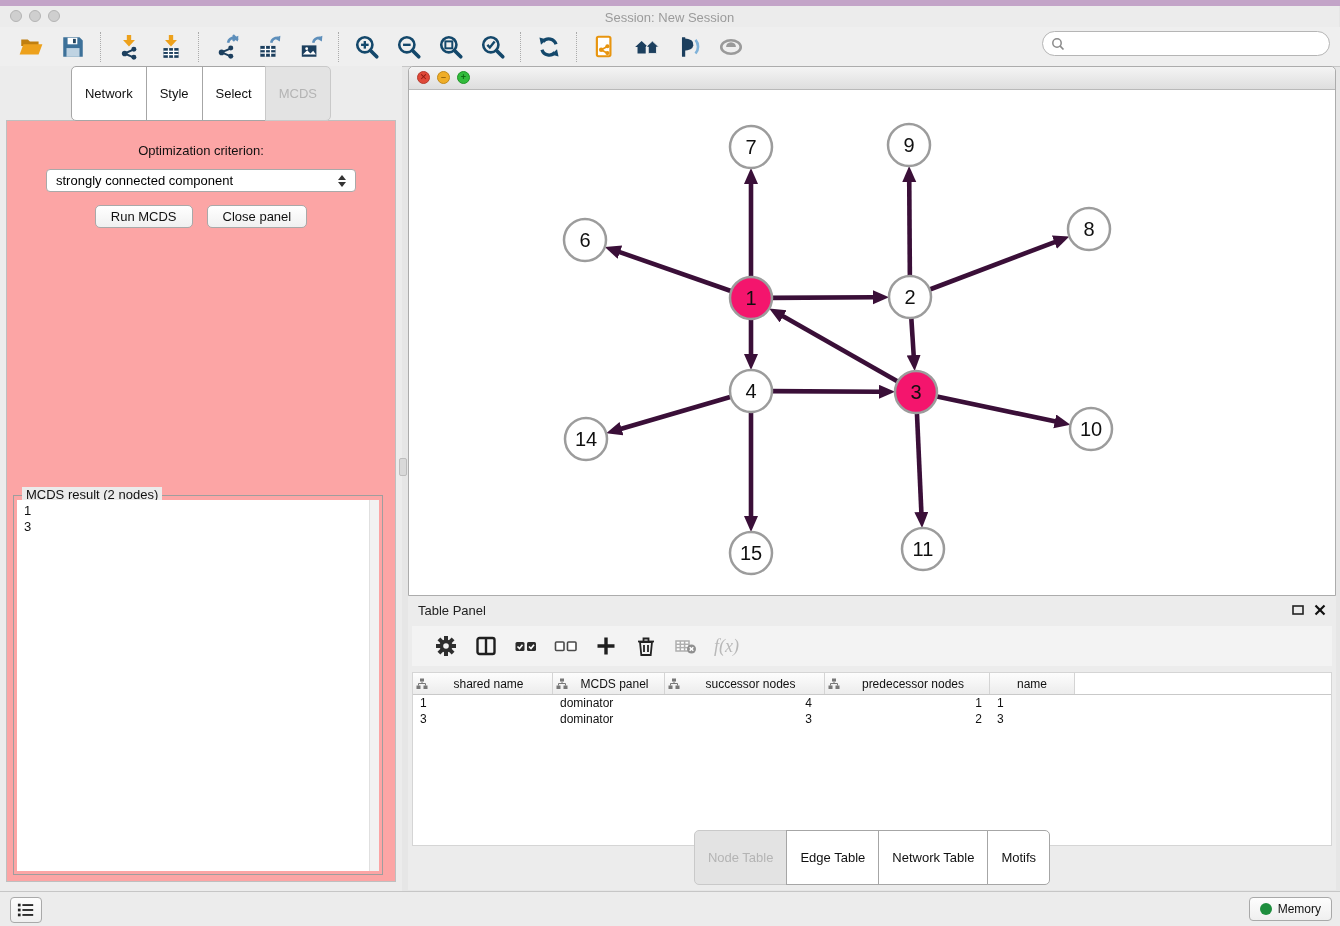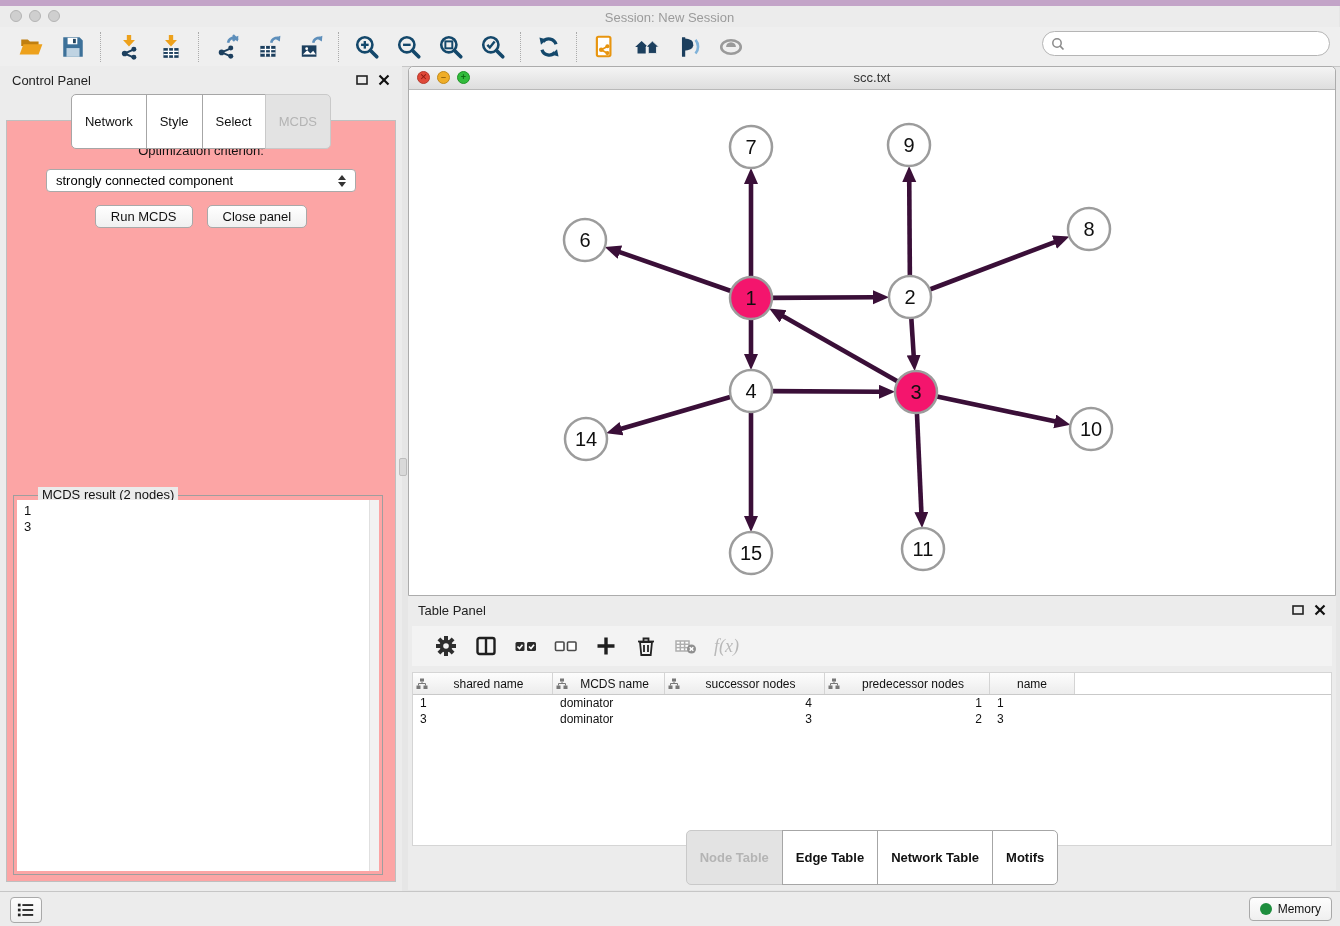--- a/index.html
+++ b/index.html
@@ -34,21 +34,21 @@
   #criterion-combo{margin:11px auto 0;width:310px;height:23px;background:#fff;border:1px solid #A9A9A9;
     border-radius:4px;display:flex;align-items:center;padding:0 9px;box-sizing:border-box;font-size:13px;}
   #criterion-combo .cval{flex:1;}
   .combo-arrows{display:flex;flex-direction:column;gap:2px;}
   .arr-up{width:0;height:0;border-left:4px solid transparent;border-right:4px solid transparent;border-bottom:5px solid #333;}
   .arr-dn{width:0;height:0;border-left:4px solid transparent;border-right:4px solid transparent;border-top:5px solid #333;}
   #cp-buttons{margin-top:13px;display:flex;justify-content:center;gap:14px;}
   .btn{font-size:13px;padding:3px 15px;background:linear-gradient(#FFFFFF,#F0F0F0);
     border:1px solid #A9A9A9;border-radius:5px;color:#111;}
   #result-group{left:6px;right:12px;top:374px;bottom:6px;border:1px solid #9E9E9E;}
-  #result-legend{position:absolute;top:-9px;left:24px;background:#EBEBEB;padding:0 4px;font-size:13px;color:#111;}
+  #result-legend{position:absolute;top:-9px;left:8px;background:#EBEBEB;padding:0 4px;font-size:13px;color:#111;}
   #result-box{position:absolute;left:3px;right:3px;top:4px;bottom:3px;background:#fff;font-size:13px;color:#111;}
   #result-lines{padding:3px 7px;line-height:16px;}
   #result-scroll{position:absolute;right:0;top:0;bottom:0;width:9px;background:#F2F2F2;border-left:1px solid #E0E0E0;}
   
   #net-window{left:408px;top:66px;width:928px;height:530px;background:#fff;border:1px solid #ACACAC;
     border-radius:5px 5px 0 0;box-sizing:border-box;}
   #nw-titlebar{height:22px;background:linear-gradient(#F4F4F4,#DEDEDE);border-bottom:1px solid #B9B9B9;
     border-radius:5px 5px 0 0;position:relative;}
   #nw-title{position:absolute;left:0;right:0;top:3px;text-align:center;font-size:13px;color:#333;}
   .nw-lights{position:absolute;left:8px;top:4px;display:flex;gap:7px;}
@@ -66,21 +66,21 @@
   #tp-table{position:absolute;left:4px;right:4px;top:76px;bottom:44px;background:#fff;border:1px solid #D5D5D5;}
   #thead{display:flex;height:21px;border-bottom:1px solid #C9C9C9;}
   .th{box-sizing:border-box;background:linear-gradient(#FDFDFD,#ECECEC);border-right:1px solid #D4D4D4;
     display:flex;align-items:center;font-size:12px;color:#111;padding:0 3px;}
   .th .thlabel{flex:1;text-align:center;}
   .tr{display:flex;height:16px;font-size:12px;color:#111;}
   .td{box-sizing:border-box;display:flex;align-items:center;}
   .td.left{justify-content:flex-start;padding-left:7px;}
   .td.right{justify-content:flex-end;padding-right:13px;}
   .td.right2{justify-content:flex-end;padding-right:8px;}
-  #tp-tabs{position:absolute;left:0;right:0;bottom:5px;display:flex;justify-content:center;font-weight:bold;}
+  #tp-tabs{position:absolute;left:0;right:0;bottom:5px;display:flex;justify-content:center;}
   
   #status-bar{left:0;right:0;bottom:0;height:34px;background:#ECECEC;border-top:1px solid #C6C6C6;}
   #list-button{position:absolute;left:10px;top:5px;width:30px;height:24px;background:linear-gradient(#FDFDFD,#EFEFEF);
     border:1px solid #A9A9A9;border-radius:4px;display:flex;align-items:center;justify-content:center;}
   #memory-button{position:absolute;right:8px;top:5px;height:24px;background:linear-gradient(#FDFDFD,#EFEFEF);
     border:1px solid #A9A9A9;border-radius:4px;display:flex;align-items:center;gap:6px;padding:0 10px;font-size:12px;color:#111;box-sizing:border-box;}
   #memory-dot{width:12px;height:12px;border-radius:50%;background:#1E8E3E;}
   .grip{background:#D9D9D9;border:1px solid #BDBDBD;border-radius:2px;}
 </style>
 </head>
@@ -249,34 +249,20 @@
   <span id="search-box">
     <svg width="14" height="14" viewBox="0 0 14 14">
         <circle cx="6" cy="6" r="4.2" stroke="#8A8A8A" stroke-width="1.5" fill="none"></circle>
         <line x1="9.2" y1="9.2" x2="12.5" y2="12.5" stroke="#8A8A8A" stroke-width="1.7"></line>
       </svg>
     <input value="" placeholder="" style="">
   </span>
 </div>
 
 <div id="control-panel" class="abs">
-  <div class="panel-header">
-    <span class="panel-title">Control Panel</span>
-    <span class="panel-hicons">
-      <svg width="12" height="12" viewBox="0 0 12 12">
-          <rect x="1" y="2" width="10" height="8" stroke="#222" stroke-width="1.6" fill="none"></rect>
-        </svg>
-      <svg width="12" height="12" viewBox="0 0 12 12">
-          <g stroke="#111" stroke-width="2.2">
-            <line x1="1.5" y1="1.5" x2="10.5" y2="10.5"></line>
-            <line x1="10.5" y1="1.5" x2="1.5" y2="10.5"></line>
-          </g>
-        </svg>
-    </span>
-  </div>
   <div class="tabs-row" id="cp-tabs">
       <span class="tab">Network</span>
       <span class="tab">Style</span>
       <span class="tab">Select</span>
       <span class="tab active">MCDS</span>
     </div>
   <div id="cp-body" class="abs">
     <div id="opt-label">Optimization criterion:</div>
     <div id="criterion-combo">
       <span class="cval">strongly connected component</span>
@@ -305,21 +291,20 @@
 <div class="grip abs" style="left:399px;top:458px;width:6px;height:16px;"></div>
 <div class="grip abs" style="left:858px;top:586px;width:14px;height:6px;"></div>
 
 <div id="net-window" class="abs">
   <div id="nw-titlebar">
     <span class="nw-lights">
       <span class="nwl red">✕</span>
       <span class="nwl yellow">–</span>
       <span class="nwl green">+</span>
     </span>
-    <span id="nw-title">scc.txt</span>
   </div>
   <div id="nw-canvas">
     <svg id="graph-svg" width="926" height="506" viewBox="0 0 926 506">
       <defs>
         <marker id="arrowhead" markerUnits="userSpaceOnUse" markerWidth="20" markerHeight="16" refX="1" refY="7" orient="auto">
           <path d="M0 0 L16 7 L0 14 Z" id="arrowpath" fill="#3A0F38"></path>
         </marker>
       </defs>
       <g id="edge-layer">
           <line x1="342" y1="190" x2="342" y2="94" stroke="#3A0F38" stroke-width="4.6" marker-end="url(#arrowhead)"></line>
@@ -487,21 +472,21 @@
         </div>
         <div class="th" style="width: 112px;">
           <svg width="12" height="12" viewBox="0 0 12 12">
             <g fill="#777">
               <rect x="4" y="0.5" width="4" height="3"></rect>
               <rect x="0.5" y="7.5" width="4" height="3.5"></rect>
               <rect x="7.5" y="7.5" width="4" height="3.5"></rect>
             </g>
             <path d="M6 3.5 v2 M2.5 7.5 v-2 h7 v2" stroke="#777" fill="none" stroke-width="1"></path>
           </svg>
-          <span class="thlabel">MCDS name</span>
+          <span class="thlabel">MCDS panel</span>
         </div>
         <div class="th" style="width: 160px;">
           <svg width="12" height="12" viewBox="0 0 12 12">
             <g fill="#777">
               <rect x="4" y="0.5" width="4" height="3"></rect>
               <rect x="0.5" y="7.5" width="4" height="3.5"></rect>
               <rect x="7.5" y="7.5" width="4" height="3.5"></rect>
             </g>
             <path d="M6 3.5 v2 M2.5 7.5 v-2 h7 v2" stroke="#777" fill="none" stroke-width="1"></path>
           </svg>

